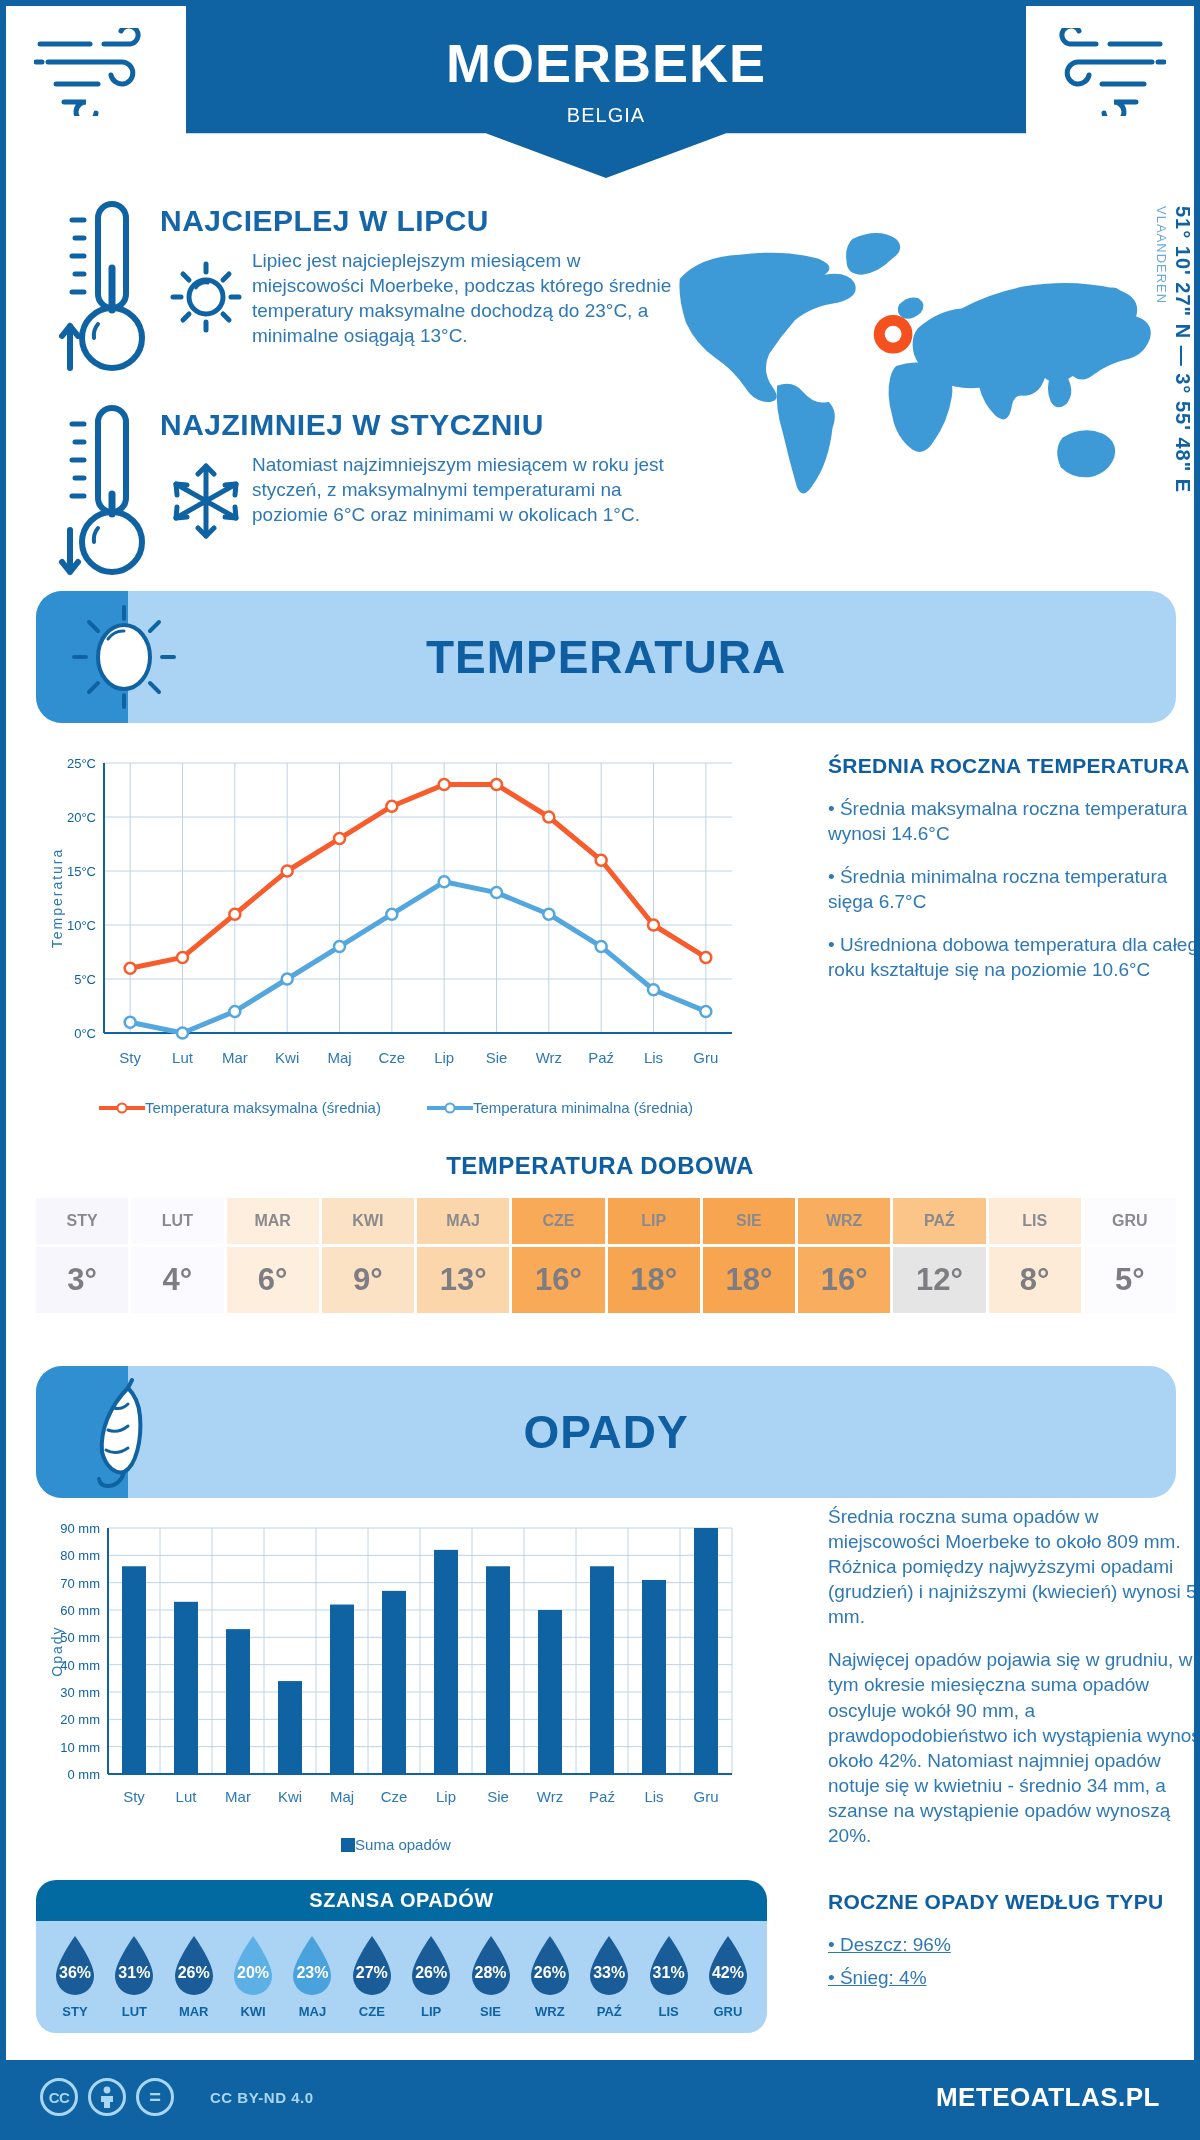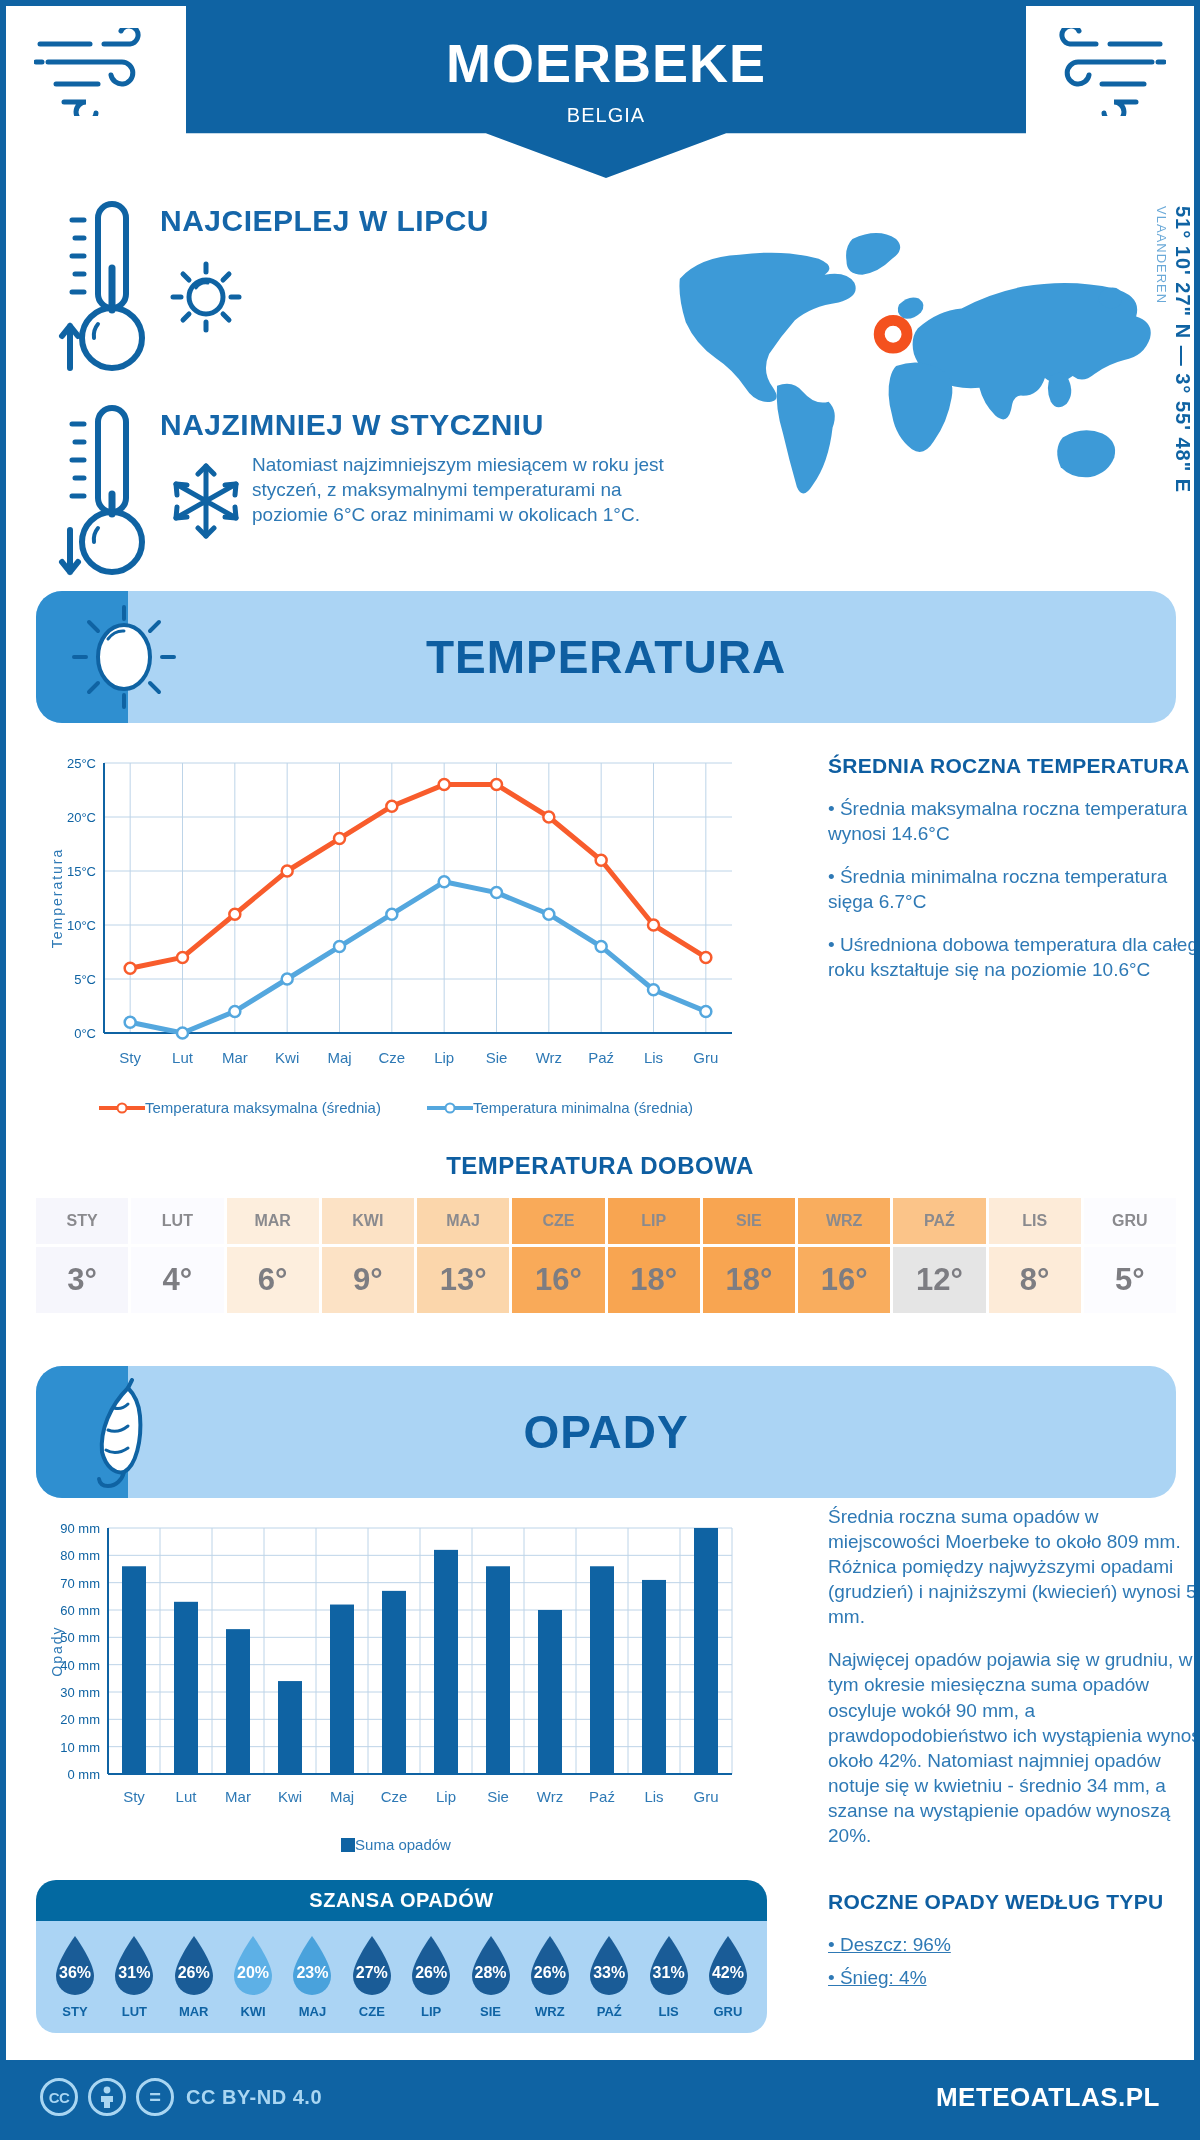--- a/index.html
+++ b/index.html
@@ -64,27 +64,27 @@
   .chance-box{position:absolute;left:30px;top:1874px;width:731px;border-radius:20px;overflow:hidden;}
   .chance-head{height:41px;line-height:41px;background:#0369a1;color:#fff;text-align:center;
                font-size:20px;font-weight:700;letter-spacing:.5px;margin:0;}
   .chance-body{background:#abd4f4;padding:13px 14px 14px;display:flex;justify-content:space-between;}
   .drop-cell{position:relative;width:50px;text-align:center;}
   .drop-pct{position:absolute;left:0;top:30px;width:100%;text-align:center;
             font-size:16px;font-weight:700;color:#fff;}
   .drop-month{margin-top:4px;font-size:13px;font-weight:700;color:#0f63a3;}
   
   footer{position:absolute;left:0;bottom:0;width:100%;height:74px;background:#0f63a3;
-         display:flex;align-items:center;padding:0 34px;box-sizing:border-box;}
+         display:flex;align-items:center;padding:0 34px;box-sizing:border-box;gap:32px;}
   .cc-group{display:flex;align-items:center;gap:10px;}
   .cc-circle{width:38px;height:38px;border:3px solid #a9d6f2;border-radius:50%;box-sizing:border-box;
              display:flex;align-items:center;justify-content:center;color:#a9d6f2;font-weight:700;}
   .cc-circle.cc-text{font-size:15px;letter-spacing:-.5px;}
   .cc-circle.eq{font-size:20px;}
-  .license{margin-left:12px;font-size:20px;font-weight:700;color:#a9d6f2;letter-spacing:.5px;}
+  .license{margin-left:4px;font-size:15px;font-weight:700;color:#a9d6f2;letter-spacing:.5px;}
   .site{margin-left:auto;font-size:26px;font-weight:700;color:#fff;letter-spacing:.5px;}
 </style>
 </head>
 <body>
 
 <div class="page">
 
   <svg class="wind left" width="112" height="88" viewBox="0 0 112 88" fill="none" stroke="#0f63a3" stroke-width="5" stroke-linecap="round">
     <path d="M6 16 H56"></path>
       <path d="M70 16 H96 a9 9 0 1 0 -9 -13"></path>
@@ -118,20 +118,21 @@
         <path d="M12 170 V128 M12 128 l-8 10 M12 128 l8 10"></path>
       </svg>
       <div class="hl-body">
         <h3>NAJCIEPLEJ W LIPCU</h3>
         <div class="hl-row">
           <svg class="hl-icon" width="86" height="86" viewBox="0 0 86 86" fill="none" stroke="#0f63a3" stroke-width="5" stroke-linecap="round">
             <circle cx="43" cy="43" r="17"></circle>
             <path d="M43 10 v8 M43 68 v8 M10 43 h8 M68 43 h8 M20 20 l6 6 M60 60 l6 6 M66 20 l-6 6 M26 60 l-6 6"></path>
             <path d="M33 34 a12 12 0 0 1 12 -5" stroke-width="3"></path>
           </svg>
+          <p>Lipiec jest najcieplejszym miesiącem w miejscowości Moerbeke, podczas którego średnie temperatury maksymalne dochodzą do 23°C, a minimalne osiągają 13°C.</p>
         </div>
       </div>
     </div>
 
     <div class="highlight">
       <svg class="hl-thermo" width="96" height="178" viewBox="0 0 96 178" fill="none" stroke="#0f63a3" stroke-width="6" stroke-linecap="round">
         <rect x="40" y="6" width="28" height="104" rx="14"></rect>
         <circle cx="54" cy="140" r="30"></circle>
         <path d="M54 92 V112" stroke-width="7"></path>
         <path d="M40 126 a18 18 0 0 0 -4 14" stroke-width="4"></path>

